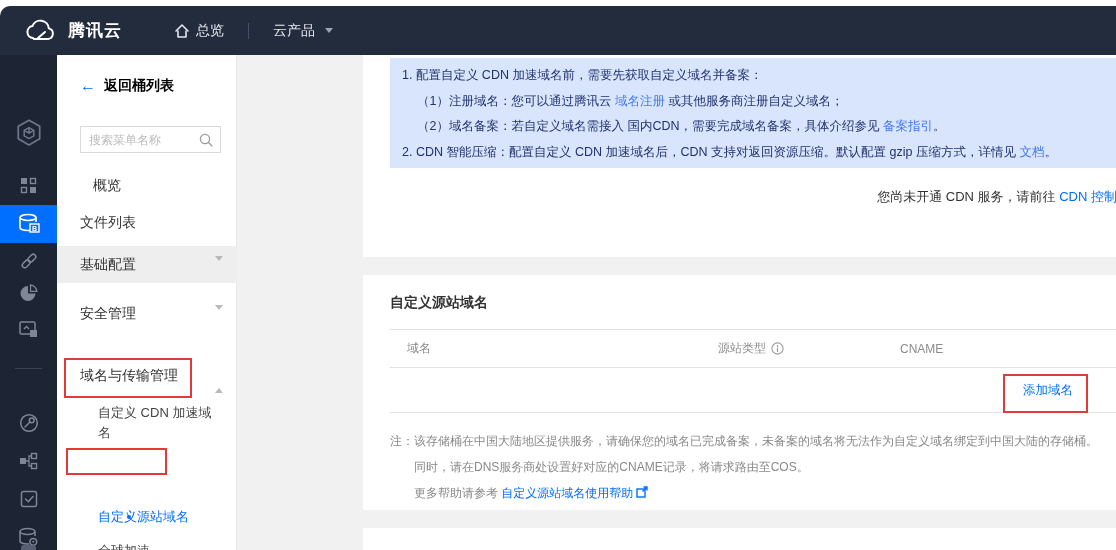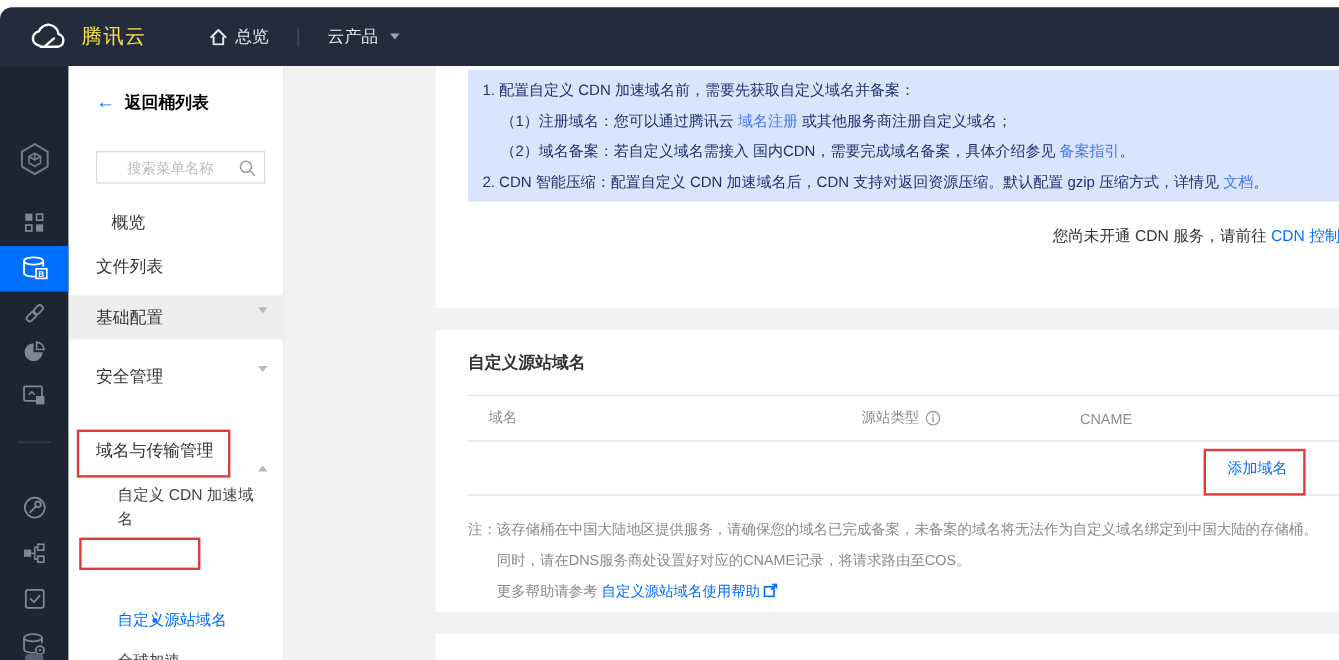--- a/index.html
+++ b/index.html
@@ -9,39 +9,39 @@
     font-family:"Liberation Sans","DejaVu Sans",sans-serif;
     -webkit-font-smoothing:antialiased;
   }
   
   .topbar {
     position:absolute; left:0; right:0; top:6px; height:49px;
     background:#222c3d; border-top-left-radius:10px;
     display:flex; align-items:center; color:#fff; z-index:10;
   }
   .brand { display:flex; align-items:center; gap:10px; padding-left:24px; cursor:pointer; }
-  .brand-name { font-size:17px; font-weight:400; letter-spacing:1px; color:#fde047; }
+  .brand-name { font-size:17px; font-weight:700; letter-spacing:1px; color:#ffffff; }
   .top-item { display:flex; align-items:center; gap:6px; font-size:14px; color:#e6e9f0; cursor:pointer; }
   .top-overview { margin-left:52px; }
   .top-divider { width:1px; height:16px; background:#465064; margin:0 24px; }
   .caret-down { width:0; height:0; border-left:4px solid transparent; border-right:4px solid transparent; border-top:5px solid #9aa3b3; margin-left:4px; }
   
   .rail { position:absolute; left:0; top:55px; bottom:0; width:57px; background:#1d2433; z-index:9; }
   .rail-ic { position:absolute; left:0; width:57px; height:36px; display:flex; align-items:center; justify-content:center; cursor:pointer; }
   .rail-ic svg { display:block; }
   .rail-active { background:#006eff; height:38px; }
   .rail-div { position:absolute; left:15px; width:27px; height:1px; background:#3a4252; }
   .rail-stub { position:absolute; left:21px; bottom:-3px; width:15px; height:8px; background:#5b6activity575; background:#566072; border-radius:3px; }
   
   .sidenav { position:absolute; left:57px; top:55px; bottom:0; width:180px; background:#fff; border-right:1px solid #e7e7e7; z-index:8; }
   .back-row { position:absolute; left:23px; top:22px; display:flex; align-items:center; gap:8px; cursor:pointer; }
   .back-arrow { color:#006eff; font-size:16px; line-height:16px; }
   .back-label { font-size:14px; font-weight:700; color:#000; }
   .search-box { position:absolute; left:23px; top:71px; width:141px; height:27px; border:1px solid #d9d9d9; background:#fff; display:flex; align-items:center; }
-  .search-box input { flex:1; border:none; outline:none; padding:0 4px 0 8px; font-size:12px; color:#333; min-width:0; font-family:inherit;text-align:center; }
+  .search-box input { flex:1; border:none; outline:none; padding:0 4px 0 8px; font-size:12px; color:#333; min-width:0; font-family:inherit; }
   .search-box input::placeholder { color:#bcbcbc; }
   .search-ic { padding-right:7px; display:flex; }
   .nav-row { position:absolute; left:0; width:180px; height:37px; display:flex; align-items:center; padding-left:23px; font-size:14px; color:#333; cursor:pointer; }
   .nav-row.hovered { background:#eee; }
   .nav-chev { position:absolute; right:14px; width:8px; height:8px; }
   .chev-d { border-left:4px solid transparent; border-right:4px solid transparent; border-top:5px solid #b8b8b8; width:0; height:0; margin-top:2px; }
   .chev-u { border-left:4px solid transparent; border-right:4px solid transparent; border-bottom:5px solid #b8b8b8; width:0; height:0; margin-top:2px; }
   .sub-row { position:absolute; left:0; width:180px; display:flex; padding-left:41px; font-size:13px; color:#444; cursor:pointer; line-height:20px; }
   .sub-row .bullet { position:absolute; left:70px; }
   .bullet { position:absolute; left:70px; top:8px; width:4px; height:4px; border-radius:50%; background:#9b9b9b; }

